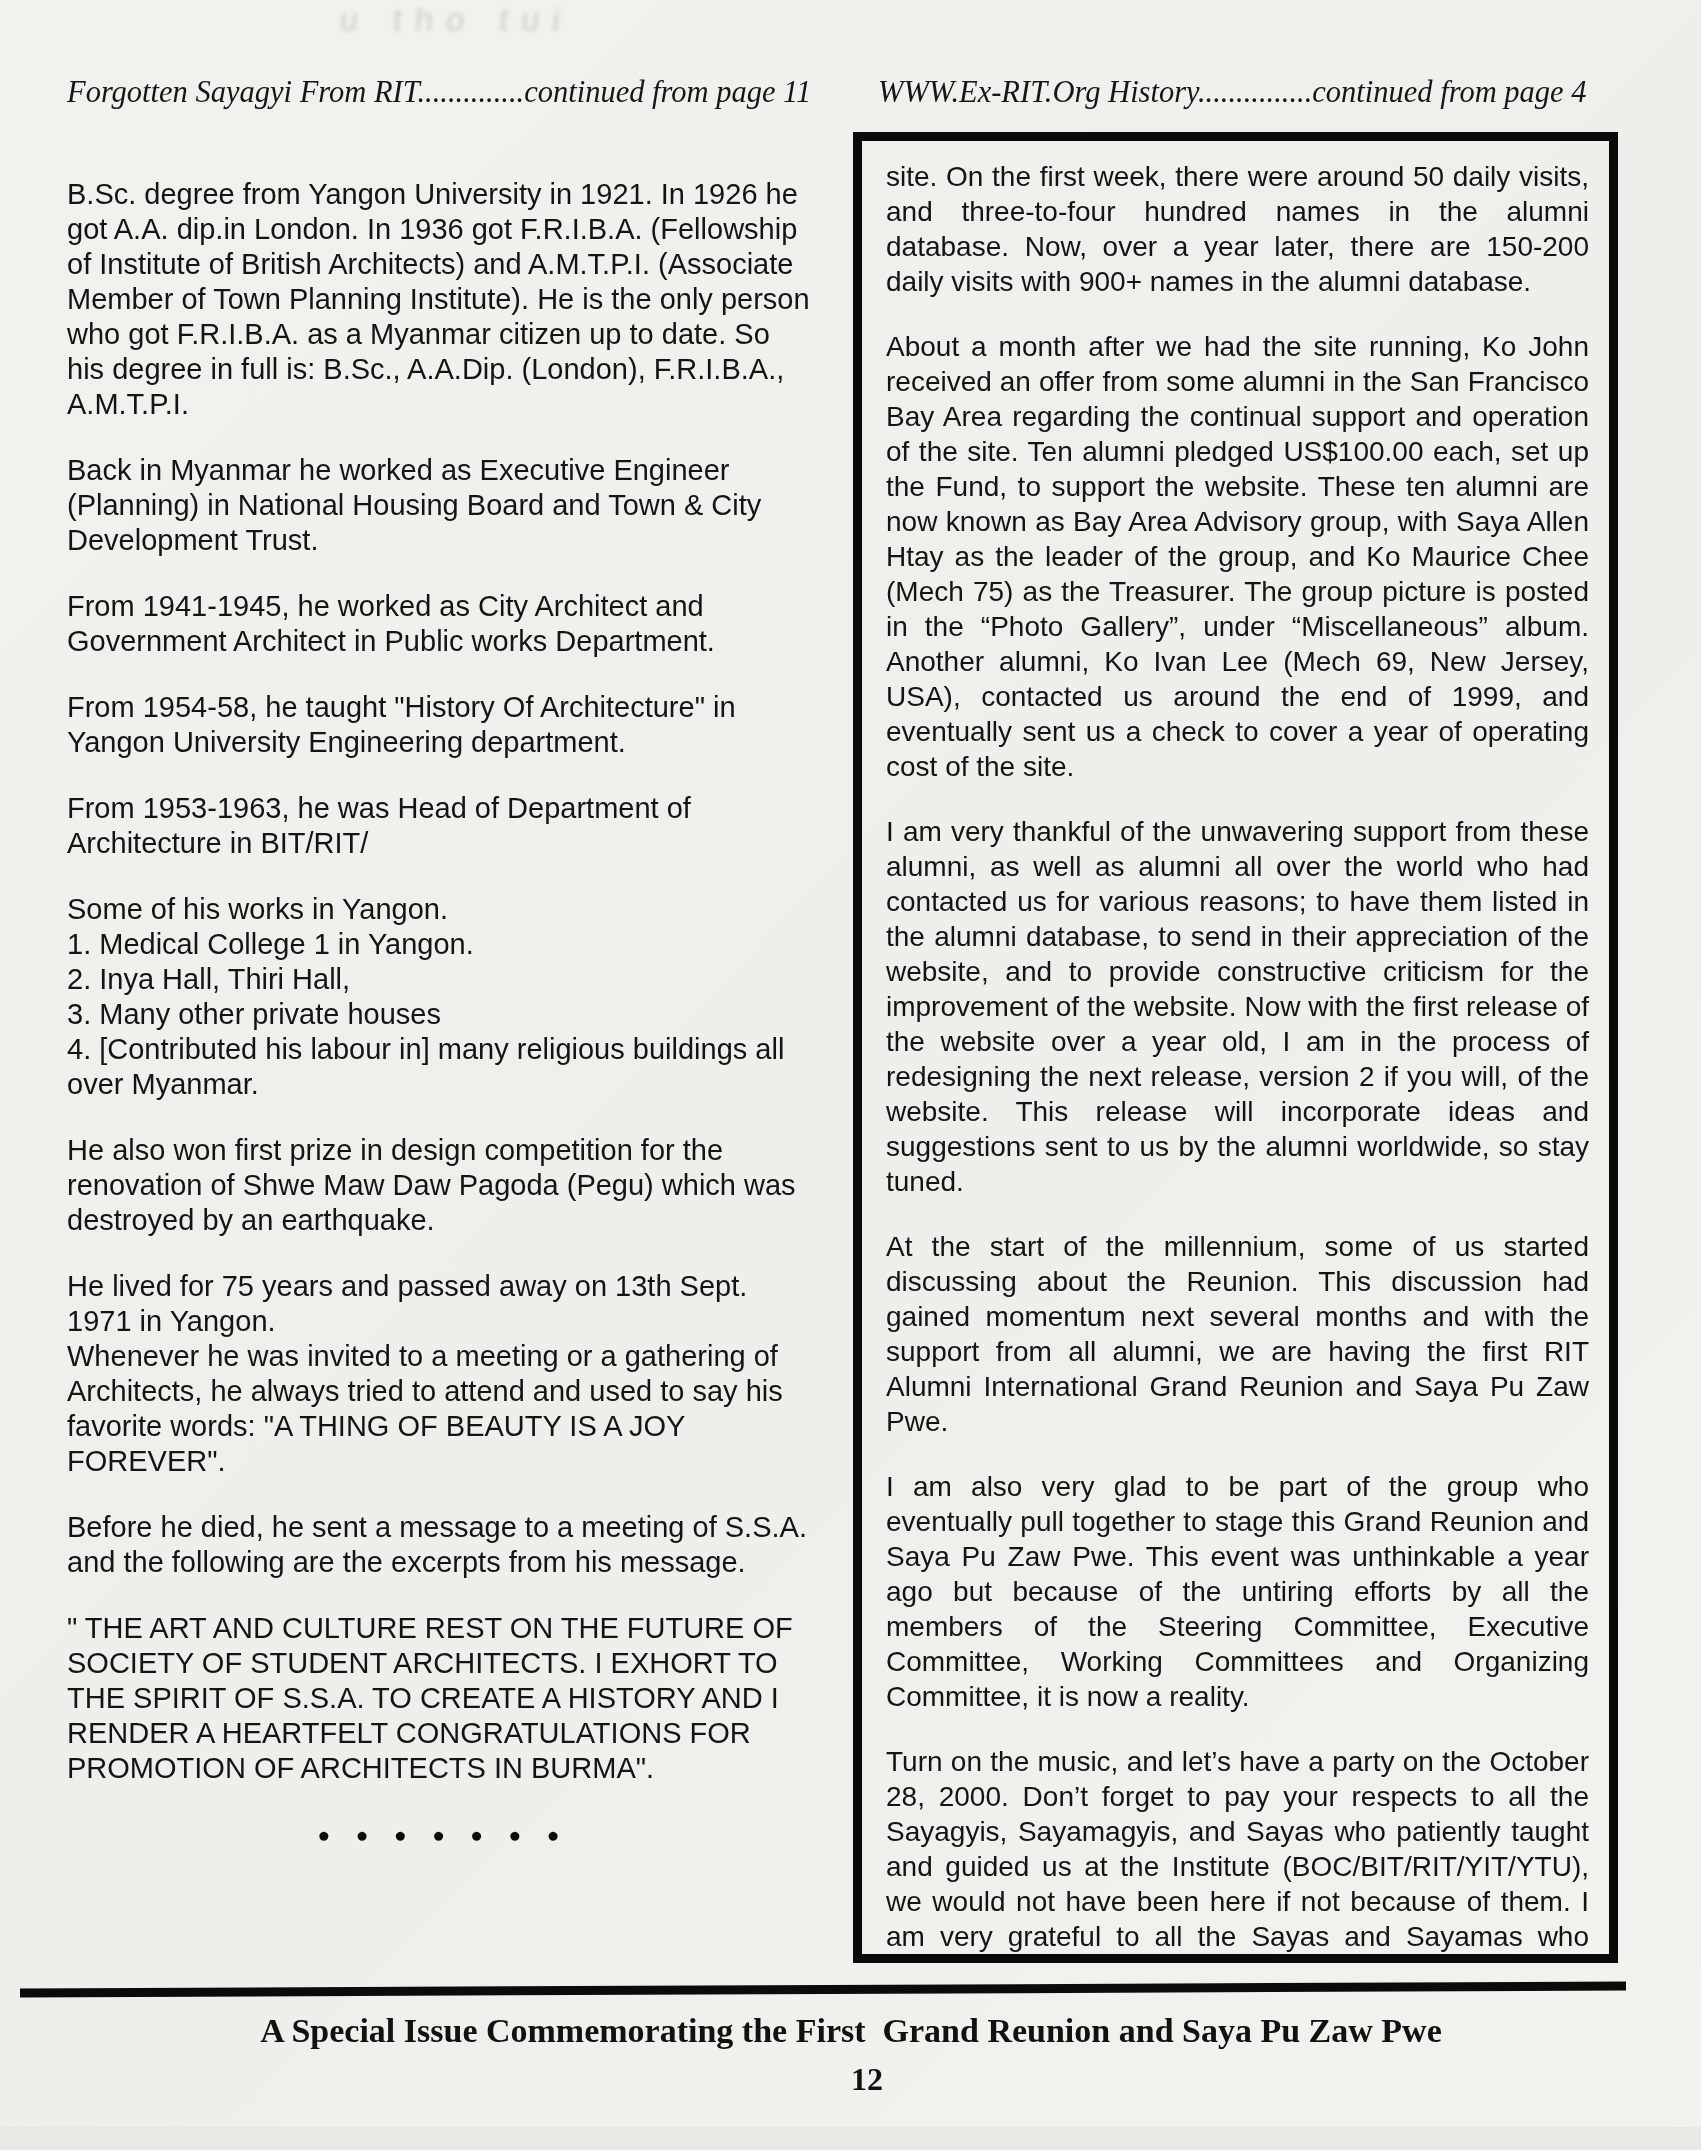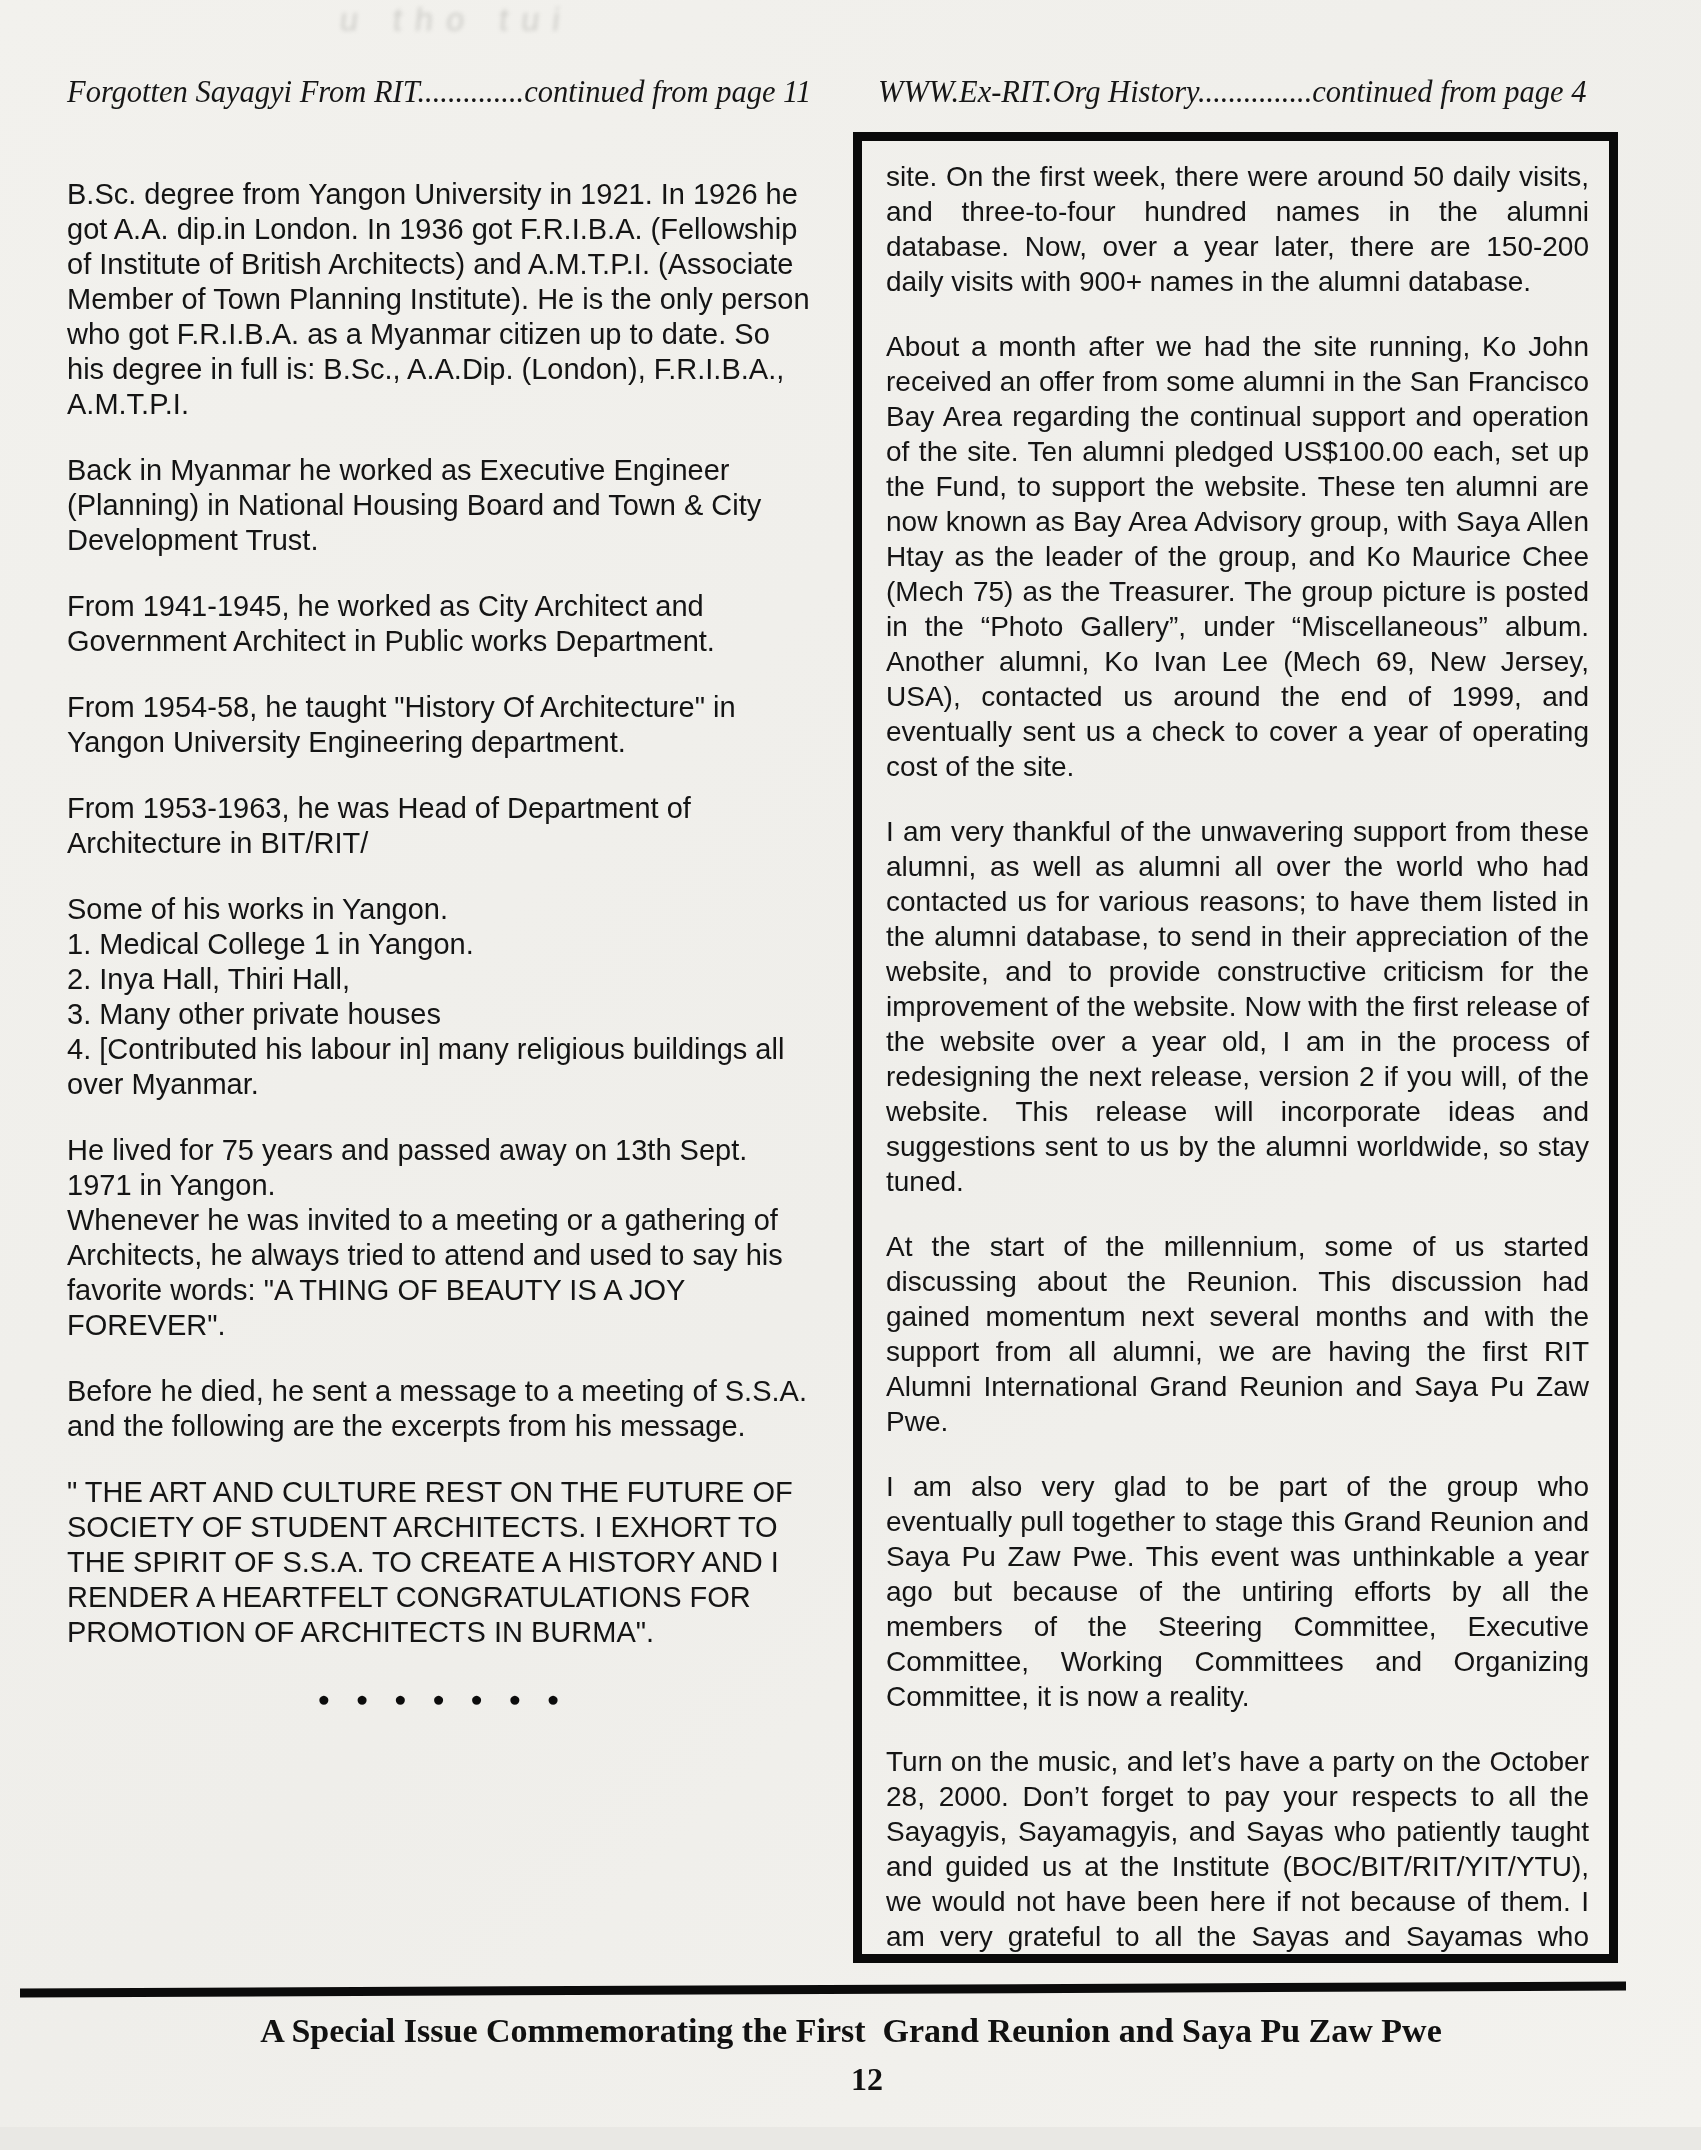--- a/index.html
+++ b/index.html
@@ -110,20 +110,21 @@
     <p class="para">B.Sc. degree from Yangon University in 1921. In 1926 he got A.A. dip.in London. In 1936 got F.R.I.B.A. (Fellowship of Institute of British Architects)  and A.M.T.P.I. (Associate Member of Town Planning Institute). He is the only person who got F.R.I.B.A. as a Myanmar citizen up to date. So his degree in full is: B.Sc., A.A.Dip. (London), F.R.I.B.A., A.M.T.P.I.</p>
     <p class="para">Back in Myanmar he worked as Executive Engineer (Planning) in National Housing Board and Town &amp; City Development Trust.</p>
     <p class="para">From 1941-1945, he worked as City Architect and Government Architect in Public works Department.</p>
     <p class="para">From 1954-58, he taught "History Of Architecture" in Yangon University Engineering department.</p>
     <p class="para">From 1953-1963, he was Head of Department of Architecture in BIT/RIT/</p>
     <p class="para">Some of his works in Yangon.
 1. Medical College 1 in Yangon.
 2. Inya Hall, Thiri Hall,
 3. Many other private houses
 4. [Contributed his labour in] many religious buildings all over Myanmar.</p>
+    <p class="para">He also won first prize in design competition for the renovation of Shwe Maw Daw Pagoda (Pegu) which was destroyed by an earthquake.</p>
     <p class="para">He lived for 75 years and passed away on 13th Sept. 1971 in Yangon.
 Whenever he was invited to a meeting or a gathering of Architects, he always tried to attend and used to say his favorite words:  "A THING OF BEAUTY IS A JOY FOREVER".</p>
     <p class="para">Before he died, he sent a message to a meeting of S.S.A. and the following are the excerpts from his message.</p>
     <p class="para">" THE ART AND CULTURE REST ON THE FUTURE OF SOCIETY OF STUDENT  ARCHITECTS. I EXHORT TO THE SPIRIT OF S.S.A. TO CREATE A HISTORY AND I RENDER A HEARTFELT CONGRATULATIONS FOR PROMOTION OF ARCHITECTS IN BURMA".</p>
     <div class="dots">●●●●●●●</div>
   </div>
 
   <div class="article-box">
     <p class="para">site. On the first week, there were around 50 daily visits, and three-to-four hundred names in the alumni database. Now, over a year later, there are 150-200 daily visits with 900+ names in the alumni database.</p>
     <p class="para">About a month after we had the site running, Ko John received an offer from  some alumni in the San Francisco Bay Area regarding the continual support and operation of the site. Ten alumni pledged US$100.00 each, set up the Fund, to support the website. These ten alumni are now known as Bay Area Advisory group, with Saya Allen Htay as the leader of the group, and Ko Maurice Chee (Mech 75) as the Treasurer. The group picture is posted in the “Photo Gallery”, under “Miscellaneous” album. Another alumni, Ko Ivan Lee (Mech 69, New Jersey, USA), contacted us around the end of 1999, and eventually sent us a check to cover a year of operating cost of the site.</p>

